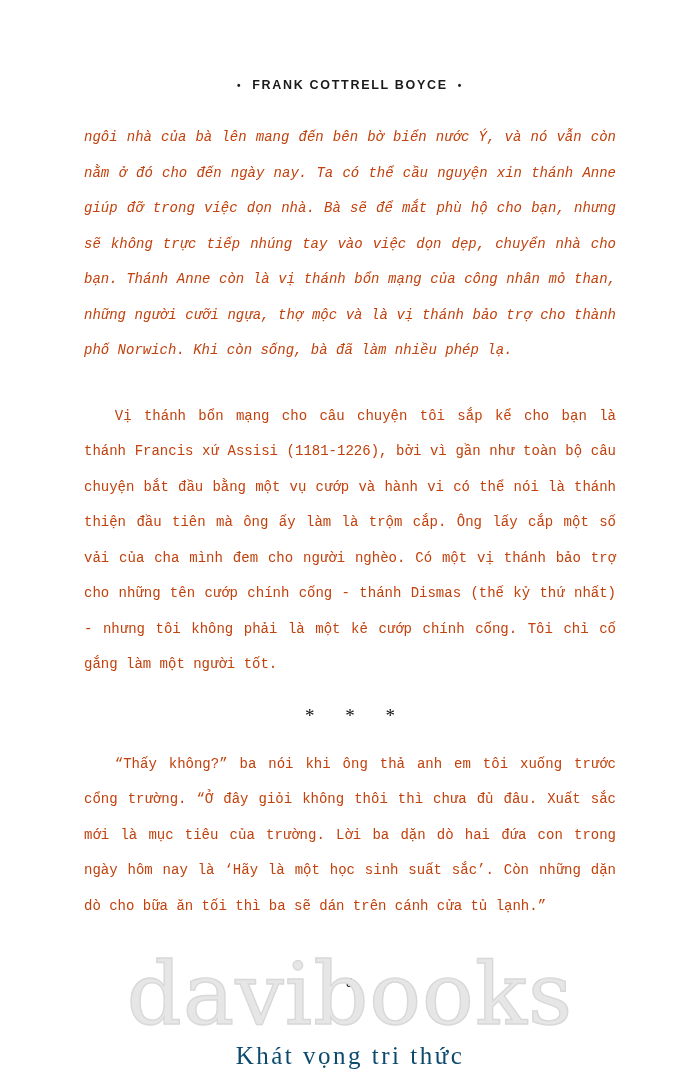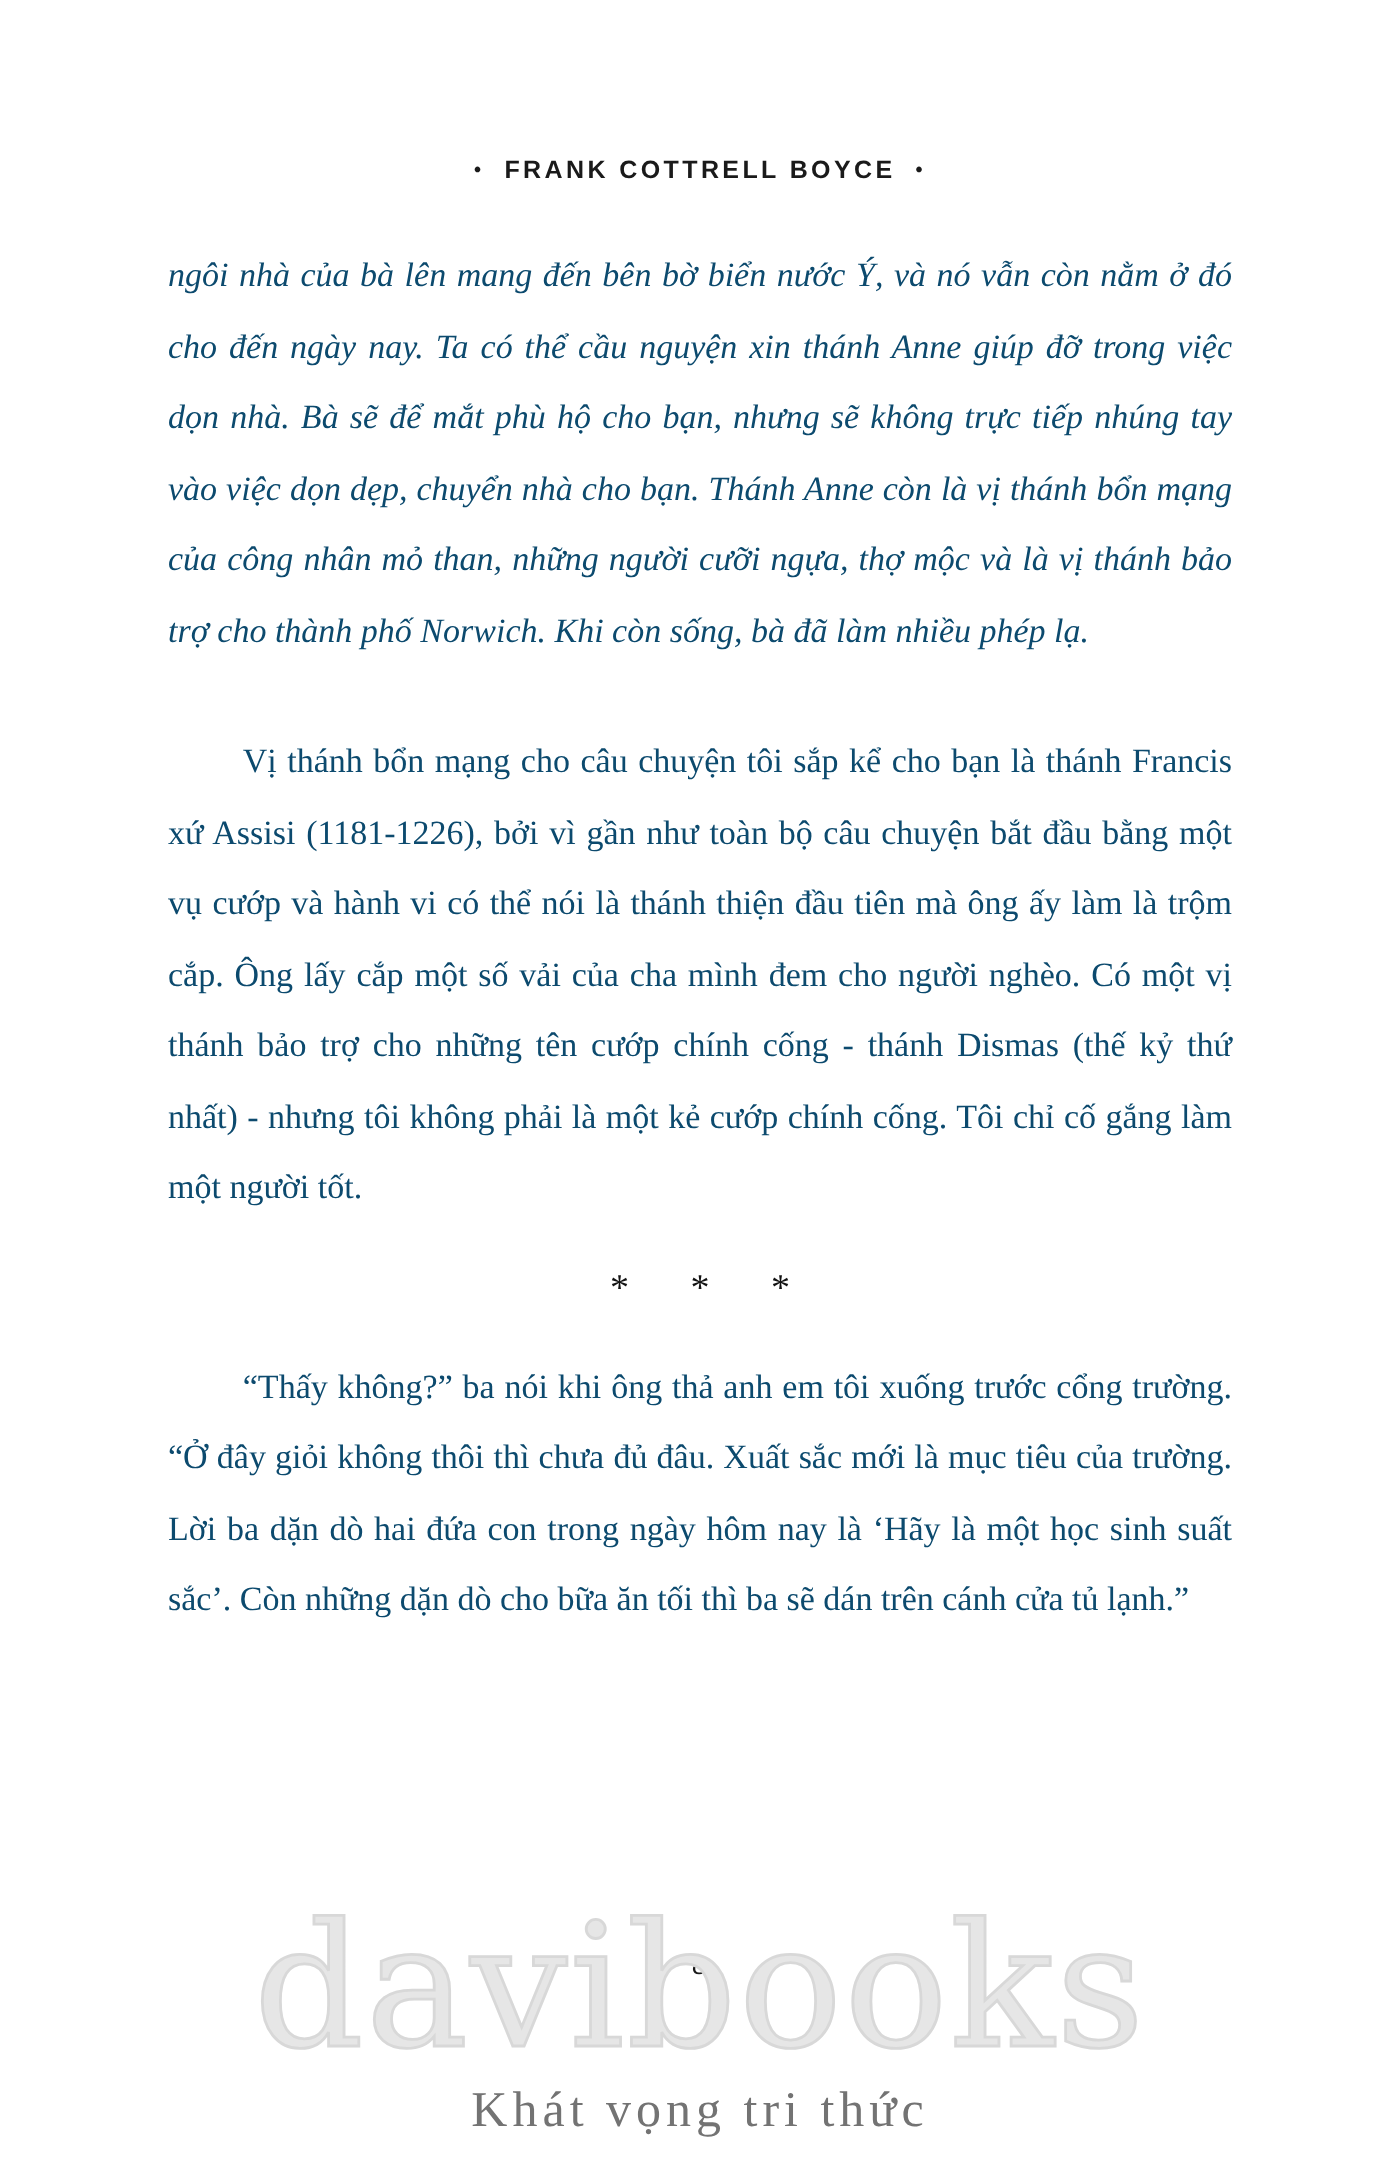--- a/index.html
+++ b/index.html
@@ -48,25 +48,26 @@
   
   .textblock {
     position: absolute;
     left: 84px;
     top: 120px;
     width: 532px;
   }
 
   p {
     margin: 0;
-    font-size: 17px;
+    font-size: 14px;
     line-height: 35.5px;
     text-align: justify;
     text-justify: inter-word;
-    color: #0c4a6e;
+    color: #c2410c;
+    font-family: Liberation Mono, monospace;
   }
 
   p.italic {
     font-style: italic;
   }
 
   p.indent {
     text-indent: 2.2em;
   }
 
@@ -114,21 +115,21 @@
     line-height: 92px;
     letter-spacing: 1px;
     color: transparent;
     -webkit-text-stroke: 1.4px #d8d8d8;
     text-shadow: 0 0 0 #e6e6e6;
   }
   .watermark .wm-sub {
     font-family: "Liberation Serif", serif;
     font-size: 25px;
     letter-spacing: 2.5px;
-    color: #737373;
+    color: #0c4a6e;
     margin-top: 2px;
   }
 </style>
 </head>
 <body>
 
 <div class="page">
 
   <div class="running-head">
     <span class="dot">•</span><span>FRANK COTTRELL BOYCE</span><span class="dot">•</span>

